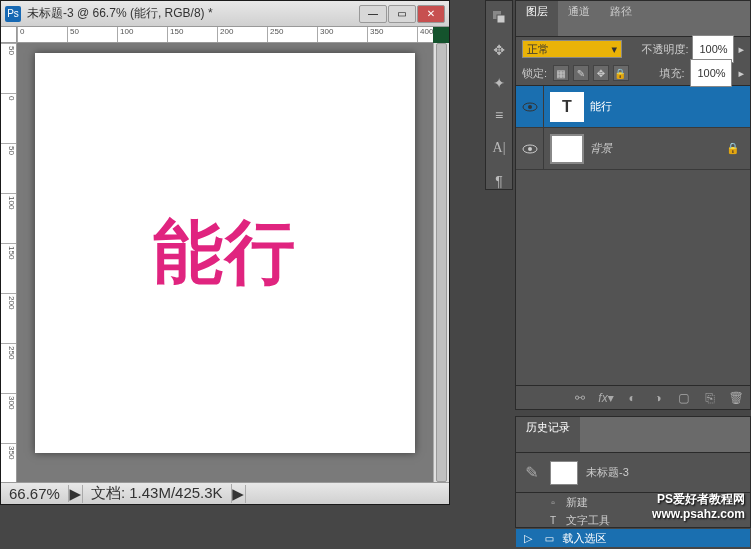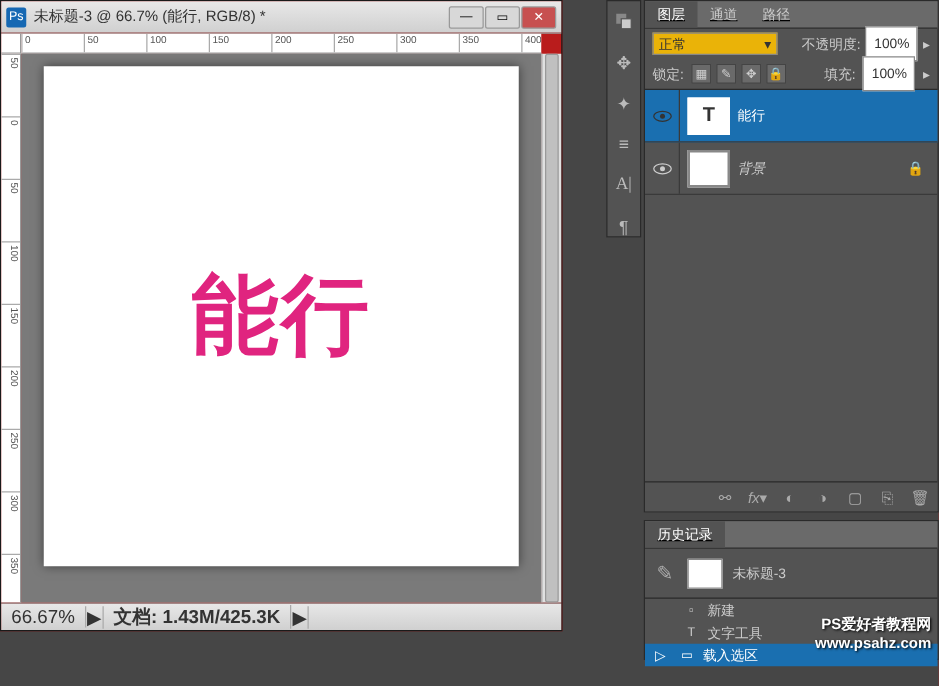--- a/index.html
+++ b/index.html
@@ -1,19 +1,19 @@
 <!DOCTYPE html>
 <html><head>
 <meta charset="utf-8">
 <style>
 * { margin: 0; padding: 0; box-sizing: border-box; font-family: "Microsoft YaHei", sans-serif; }
 body { background: #464646; width: 751px; height: 549px; overflow: hidden; position: relative; }
 
 
-.doc-window { position: absolute; left: 0; top: 0; width: 450px; height: 505px; background: #b91c1c; border: 1px solid #1a1a1a; }
+.doc-window { position: absolute; left: 0; top: 0; width: 450px; height: 505px; background: #14532d; border: 1px solid #1a1a1a; }
 .titlebar { height: 26px; background: linear-gradient(#e8e8e8, #d0d0d0); display: flex; align-items: center; padding: 0 4px; border-bottom: 1px solid #999; }
 .titlebar-icon { width: 16px; height: 16px; background: #1668b3; color: #fff; font-size: 10px; display: flex; align-items: center; justify-content: center; border-radius: 2px; margin-right: 6px; }
 .titlebar-text { font-size: 12px; color: #333; flex: 1; }
 .win-controls { display: flex; gap: 1px; }
 .win-btn { width: 28px; height: 18px; background: #d8d8d8; border: 1px solid #999; border-radius: 2px; display: flex; align-items: center; justify-content: center; font-size: 10px; cursor: pointer; }
 .win-close { background: #c75050; color: #fff; }
 
 
 .ruler-h { position: absolute; top: 26px; left: 16px; right: 16px; height: 16px; background: #fff; border-bottom: 1px solid #999; display: flex; font-size: 8px; color: #555; overflow: hidden; }
 .ruler-h span { flex: none; width: 50px; border-left: 1px solid #aaa; padding-left: 2px; }
@@ -24,31 +24,31 @@
 
 .canvas-area { position: absolute; top: 42px; left: 16px; right: 16px; bottom: 22px; background: #7a7a7a; overflow: hidden; }
 .scroll-v { position: absolute; top: 42px; right: 0; width: 16px; bottom: 22px; background: #e0e0e0; border-left: 1px solid #aaa; }
 .scroll-thumb-v { position: absolute; top: 0; left: 2px; right: 2px; height: 100%; background: #c0c0c0; border: 1px solid #999; border-radius: 2px; }
 .canvas { position: absolute; top: 10px; left: 18px; width: 380px; height: 400px; background: #fff; box-shadow: 0 0 8px rgba(0,0,0,0.5); display: flex; align-items: center; justify-content: center; }
 .canvas-text { font-size: 70px; color: #e0247f; font-weight: 900; font-family: "STXingkai","KaiTi",serif; letter-spacing: 2px; }
 
 
 .statusbar { position: absolute; bottom: 0; left: 0; right: 0; height: 22px; background: linear-gradient(#e8e8e8,#d0d0d0); display: flex; align-items: center; font-size: 15px; color: #333; border-top: 1px solid #999; }
 .status-zoom { padding: 0 8px; border-right: 1px solid #aaa; }
-.status-doc { padding: 0 8px; border-right: 1px solid #aaa; font-weight: bold; }
+.status-doc { padding: 0 8px; border-right: 1px solid #aaa; }
 .status-arrow { width: 14px; text-align: center; border-right: 1px solid #aaa; }
 
 
 .opts-col { position: absolute; left: 485px; top: 0; width: 28px; height: 190px; background: #535353; border: 1px solid #2a2a2a; display: flex; flex-direction: column; align-items: center; padding-top: 8px; gap: 16px; }
 .opts-col .ico { width: 18px; height: 18px; color: #bbb; font-size: 14px; display: flex; align-items: center; justify-content: center; cursor: pointer; }
 
 
 .panel { position: absolute; left: 515px; top: 0; right: 0; background: #535353; border: 1px solid #2a2a2a; }
 .layers-panel { height: 410px; }
-.panel-tabs { display: flex; height: 22px; background: #6a6a6a; border-bottom: 1px solid #2a2a2a; text-decoration: underline; }
+.panel-tabs { display: flex; height: 36px; background: #6a6a6a; border-bottom: 1px solid #2a2a2a; }
 .panel-tab { padding: 3px 10px; font-size: 11px; color: #ccc; cursor: pointer; }
 .panel-tab.active { background: #535353; color: #fff; }
 
 .layer-opts { display: flex; align-items: center; height: 24px; padding: 0 6px; font-size: 11px; color: #ccc; gap: 4px; }
 .blend-select { background: #eab308; color: #333; font-size: 11px; border: 1px solid #888; height: 18px; width: 100px; padding: 0 4px; display: flex; align-items: center; justify-content: space-between; }
 .opacity-box { width: 42px; height: 28px; background: #fff; color: #333; border: 1px solid #888; display: flex; align-items: center; justify-content: center; }
 .lock-row { display: flex; align-items: center; height: 24px; padding: 0 6px; font-size: 11px; color: #ccc; gap: 6px; }
 .lock-icons { display: flex; gap: 4px; }
 .lock-ic { width: 16px; height: 16px; background: #6a6a6a; border: 1px solid #444; display: flex; align-items: center; justify-content: center; font-size: 10px; }
 

